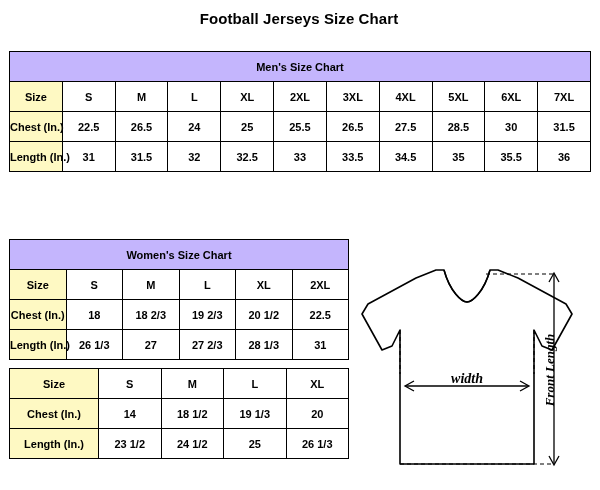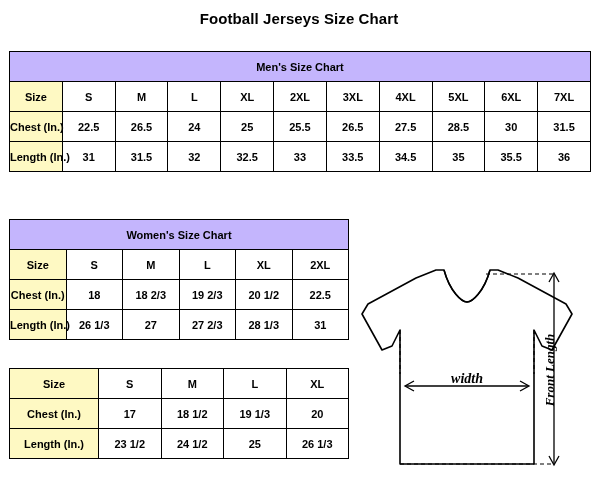--- a/index.html
+++ b/index.html
@@ -62,21 +62,21 @@
     top: 41px;
     width: 582px;
   }
   .mens-wrap table { width: 582px; }
   .mens-wrap td.lbl-cell { width: 92px; }
 
   
   .womens-wrap {
     position: absolute;
     left: 9px;
-    top: 209px;
+    top: 229px;
     width: 340px;
   }
   .womens-wrap table { width: 340px; }
   .womens-wrap td.lbl-cell { width: 88px; }
 
   
   .youth-wrap {
     position: absolute;
     left: 9px;
     top: 358px;
@@ -202,21 +202,21 @@
       <tbody>
         <tr>
           <td class="lbl-cell">Size</td>
           <td class="hdr-cell">S</td>
           <td class="hdr-cell">M</td>
           <td class="hdr-cell">L</td>
           <td class="hdr-cell">XL</td>
         </tr>
         <tr>
           <td class="lbl-cell">Chest (In.)</td>
-          <td>17</td>
+          <td>14</td>
           <td>18 1/2</td>
           <td>19 1/3</td>
           <td>20</td>
         </tr>
         <tr>
           <td class="lbl-cell">Length (In.)</td>
           <td>23 1/2</td>
           <td>24 1/2</td>
           <td>25</td>
           <td>26 1/3</td>

